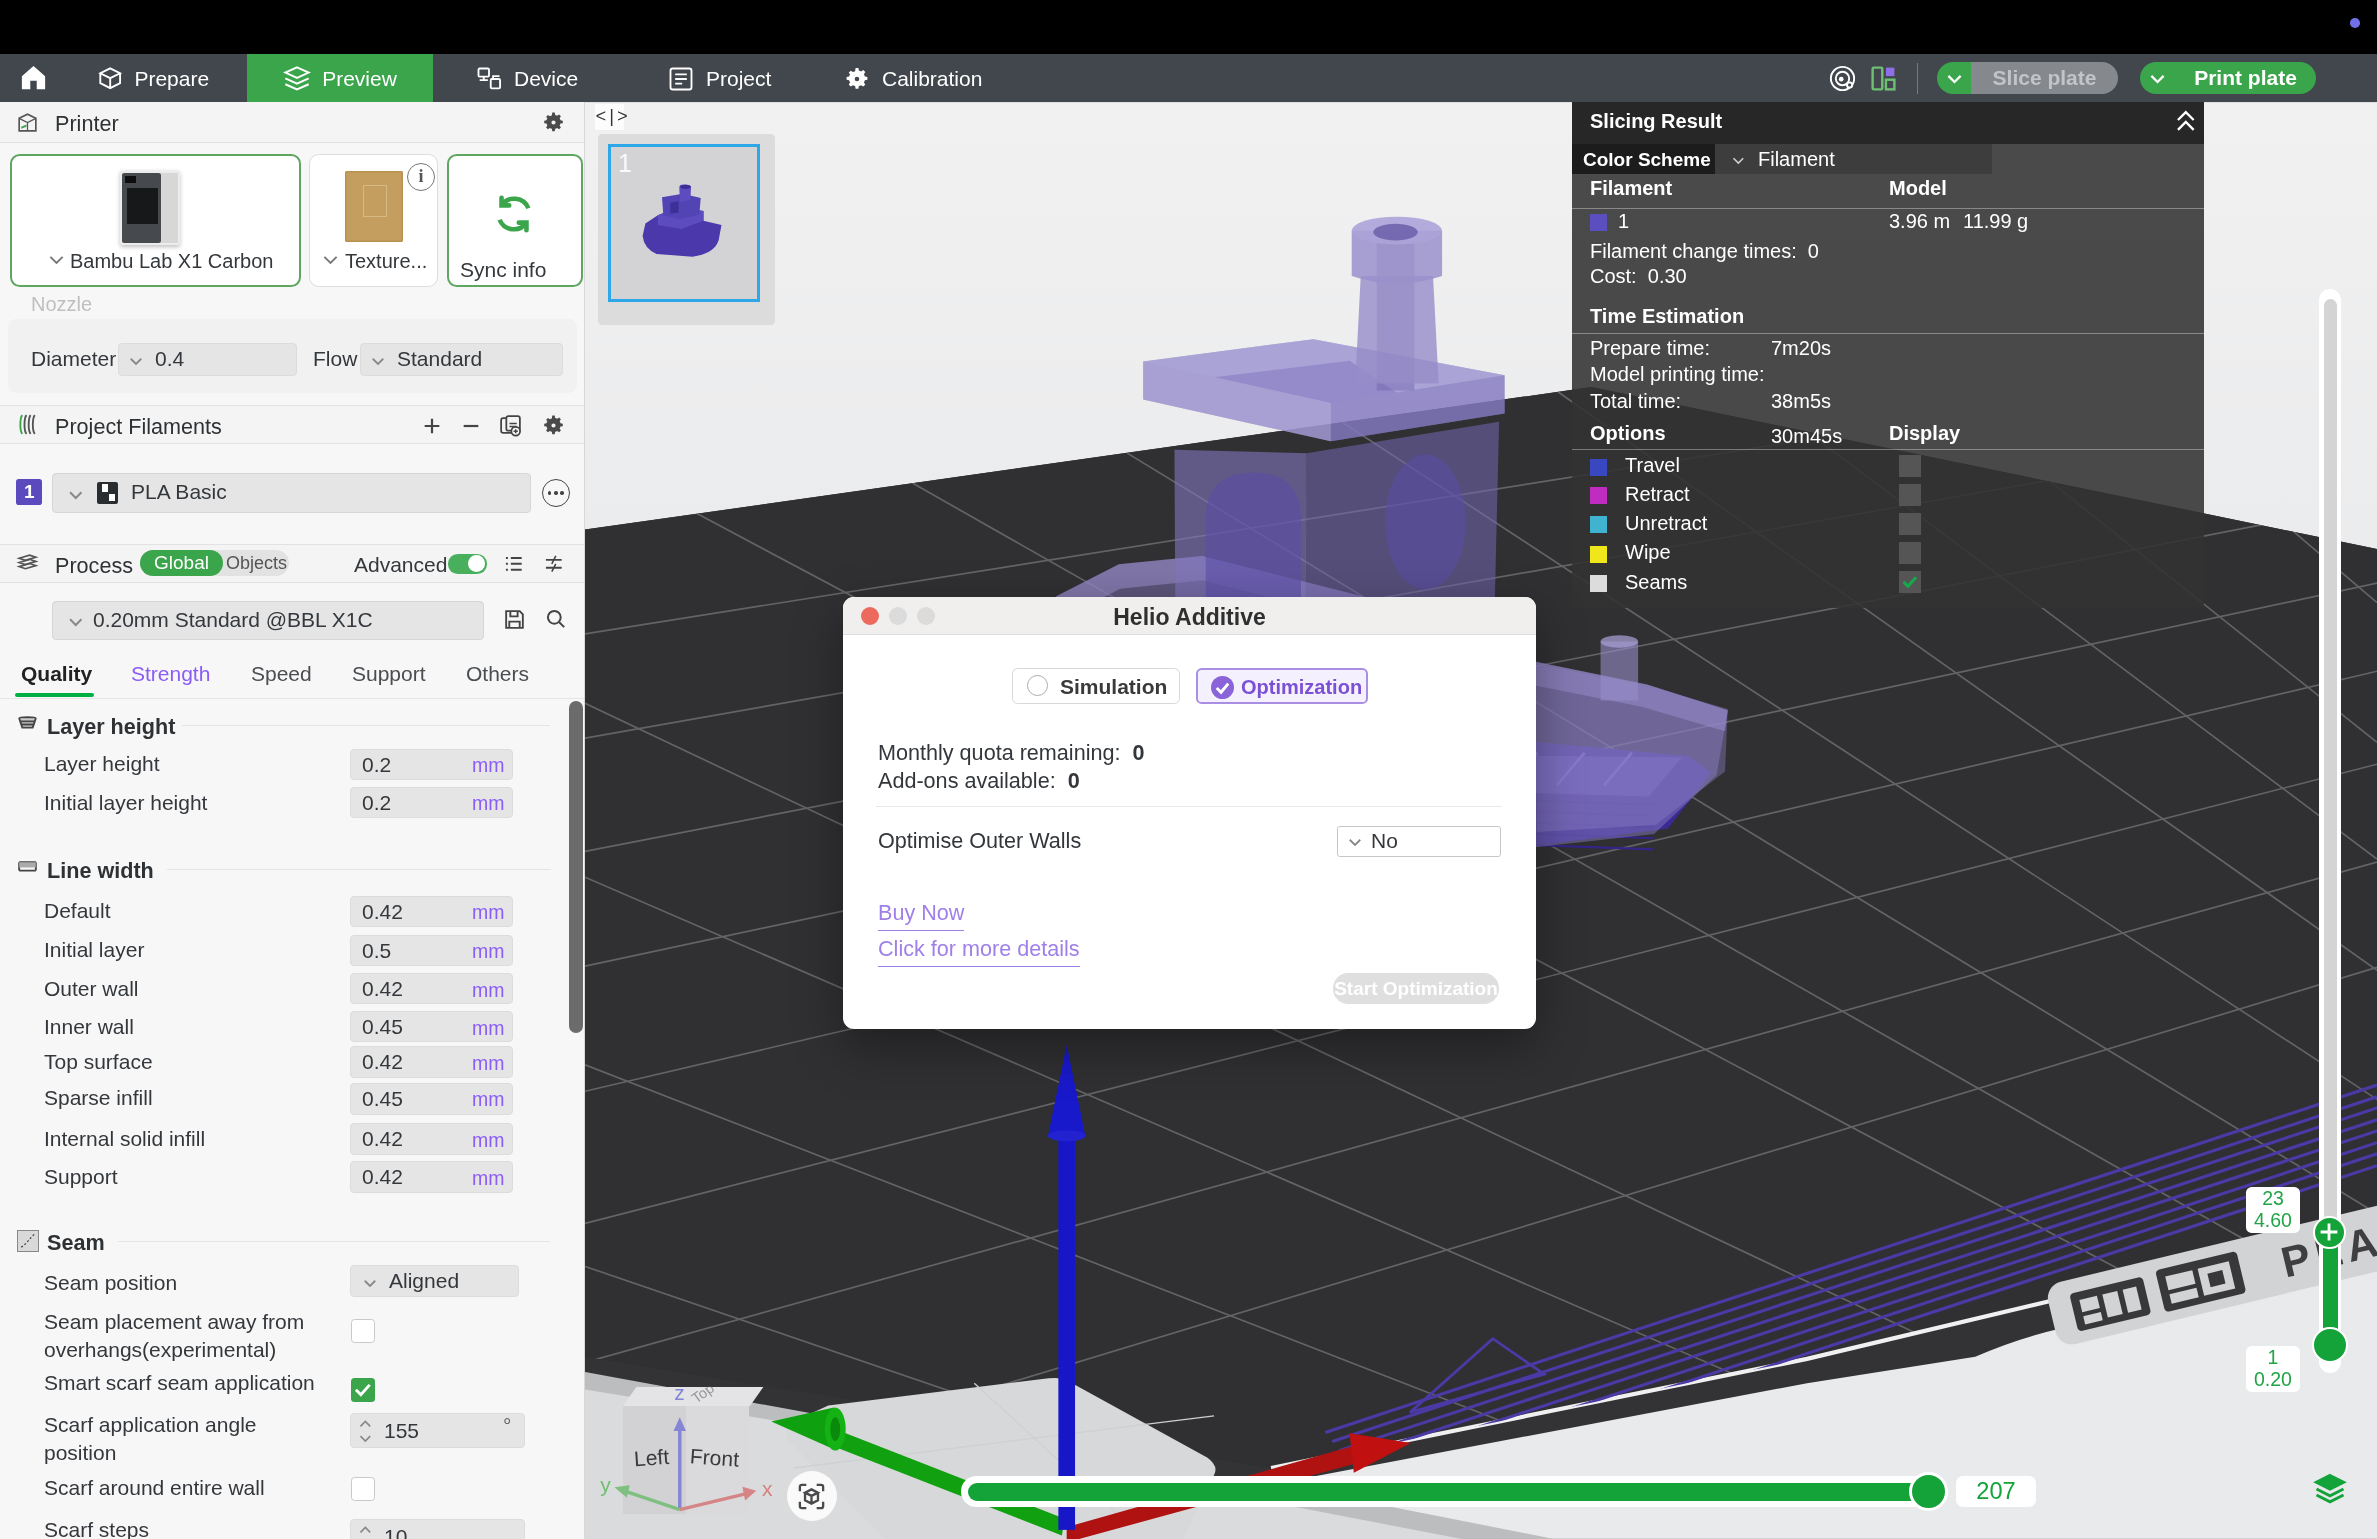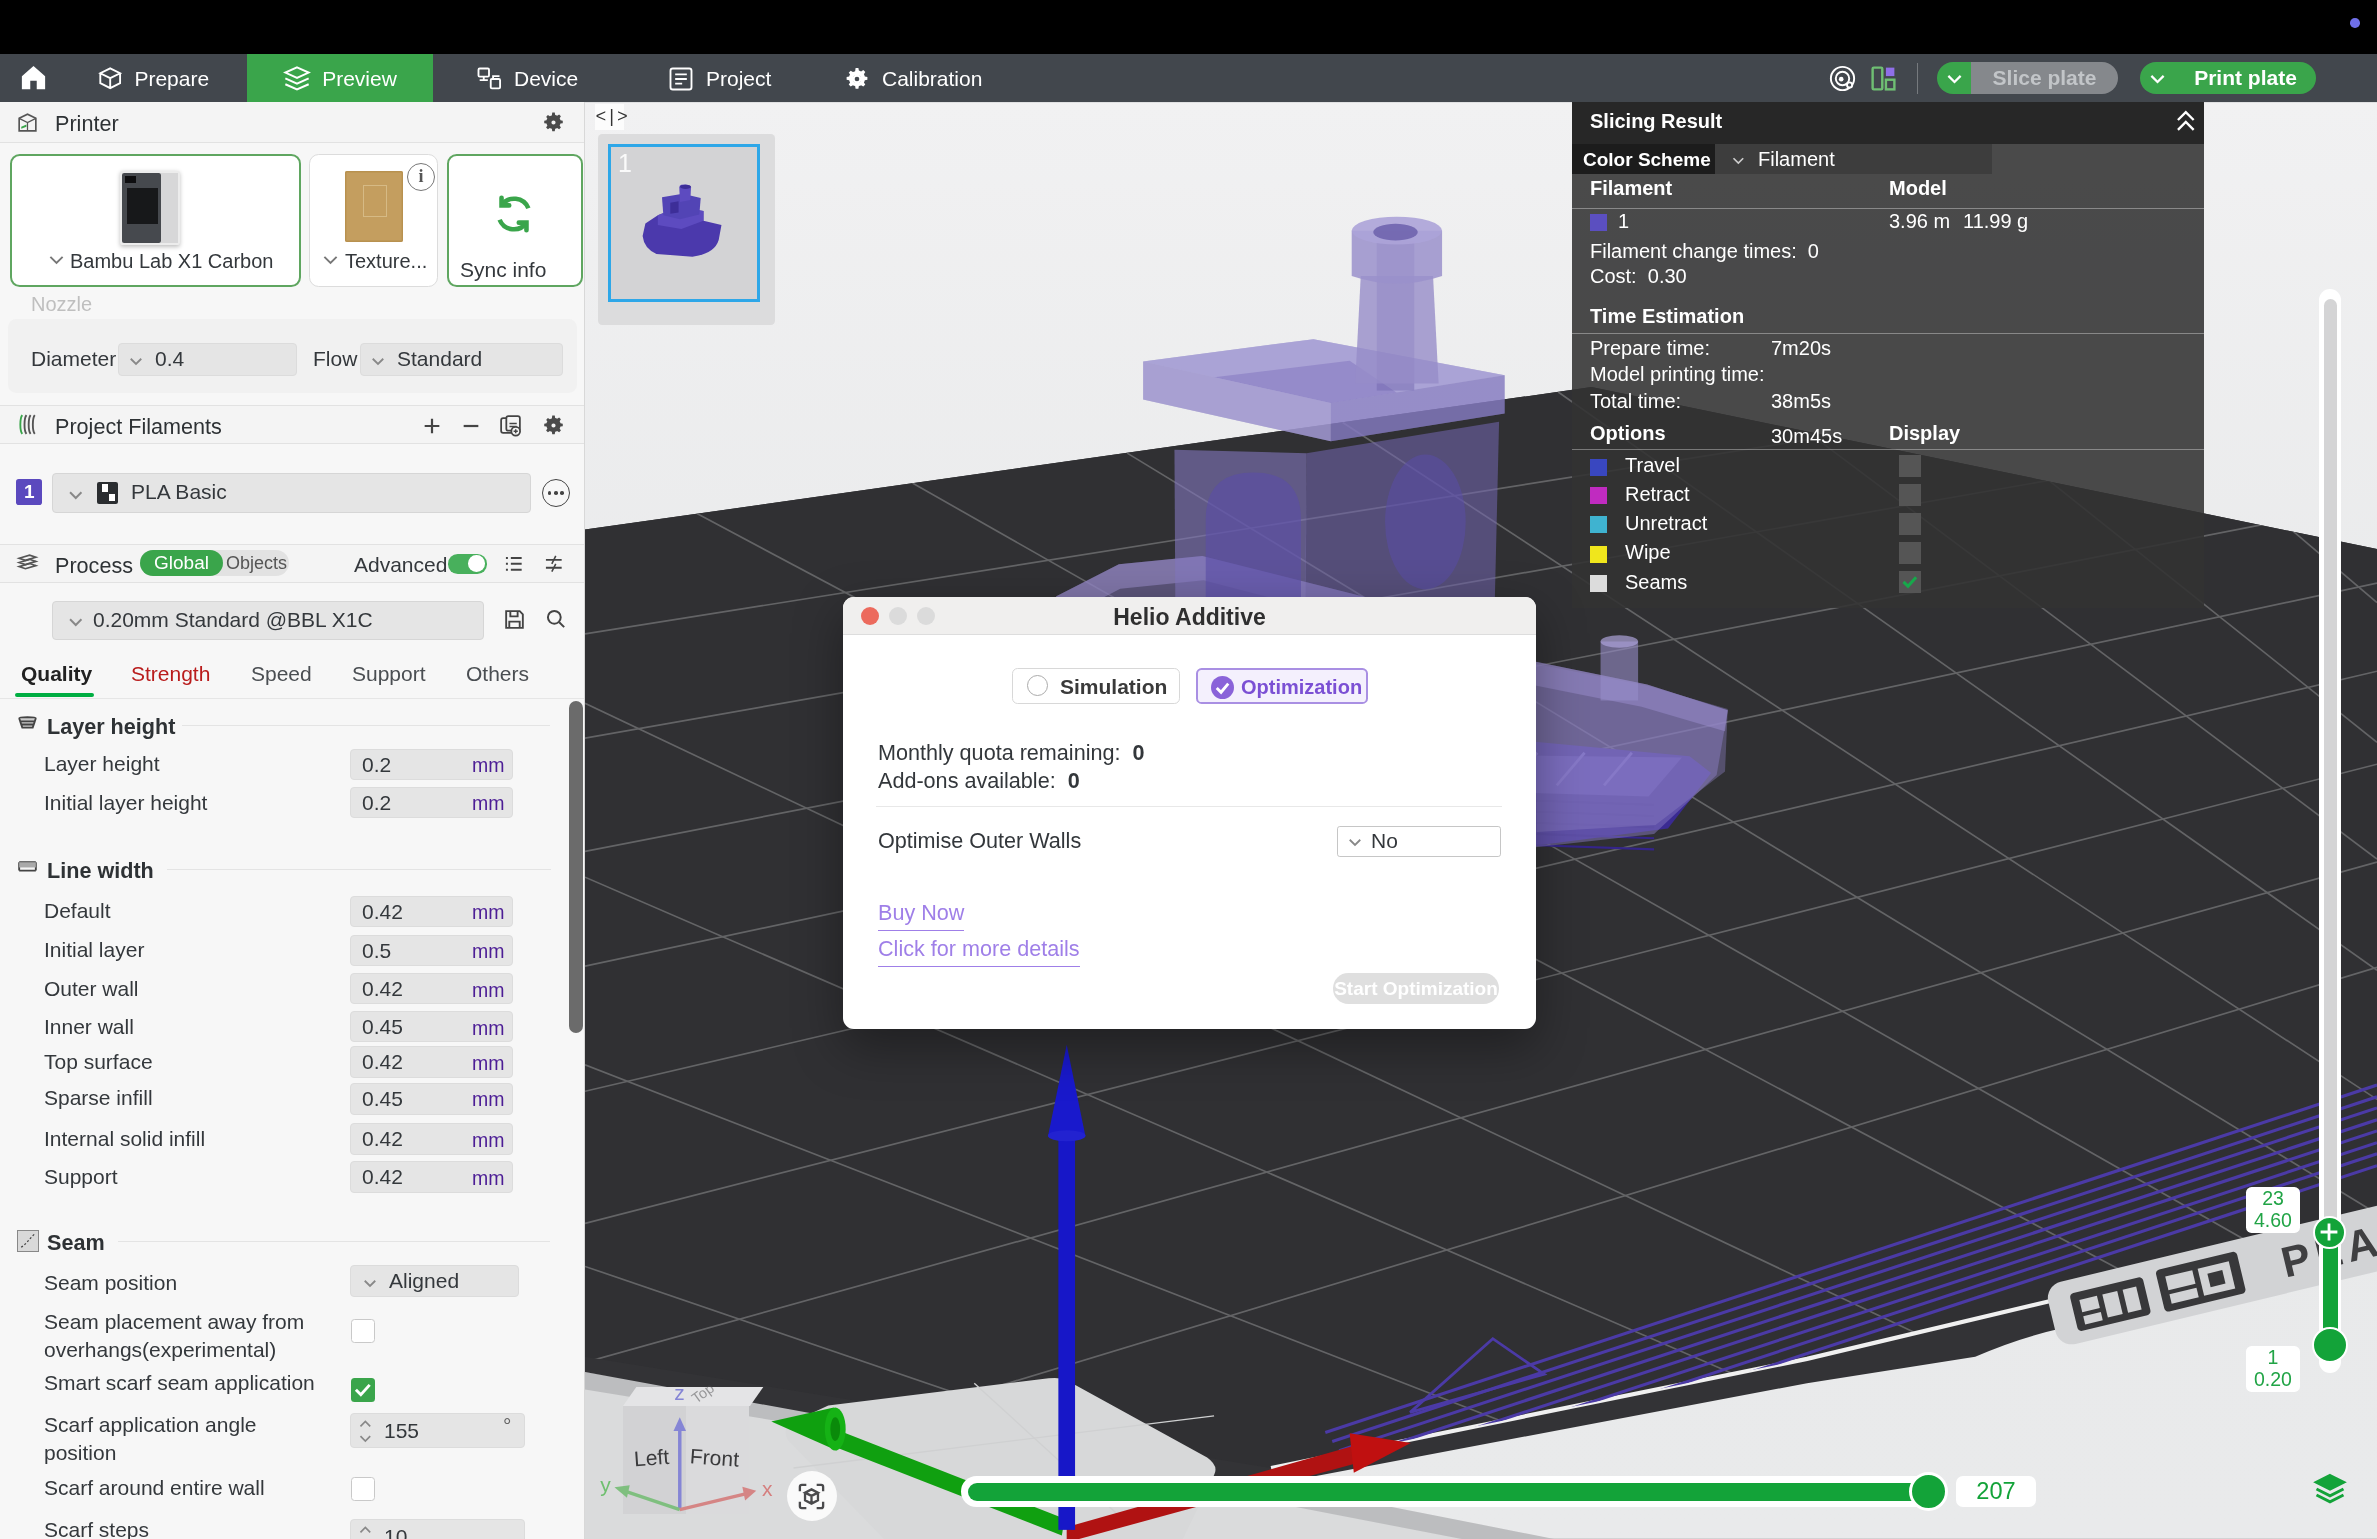--- a/index.html
+++ b/index.html
@@ -15,21 +15,21 @@
 .tbtn{position:absolute;top:8.3px;height:32px;border-radius:16px;display:flex;align-items:center;justify-content:center;font-size:21px;font-weight:bold;}
 .chev{position:absolute;top:8.3px;width:35px;height:32px;background:#3AA54B;border-radius:16px 0 0 16px;display:flex;align-items:center;justify-content:center;}
 .chev svg{display:block;}
 
 #leftpanel{position:absolute;left:0;top:102px;width:585px;height:1437px;background:#F7F7F7;border-right:0.7px solid #D8D8D8;overflow:hidden;}
 .sechead{position:absolute;left:0;width:585px;height:39px;background:#F4F4F4;border-bottom:0.7px solid #E2E2E2;}
 .sechead .t{position:absolute;left:55px;top:7.6px;font-size:21.6px;color:#2E3235;}
 .card{position:absolute;background:#fff;border-radius:9.7px;}
 .lbl{position:absolute;font-size:21px;color:#34383C;}
 .inbox{position:absolute;background:#e5e5e5;border:1.4px solid #DCDCDC;border-radius:4px;font-size:21px;color:#34383C;}
-.mm{position:absolute;font-size:19.5px;color:#4c1d95;}
+.mm{position:absolute;font-size:19.5px;color:#8b5cf6;}
 .grouphead{position:absolute;font-size:21.6px;font-weight:bold;color:#2E3235;}
 .gline{position:absolute;height:1.4px;background:#E4E4E4;}
 .chk{position:absolute;width:23.6px;height:23.6px;border:1.4px solid #C9C9C9;border-radius:3.5px;background:#fff;}
 
 #viewport{position:absolute;left:585px;top:102px;width:1792px;height:1437px;overflow:hidden;}
 
 #slicepanel{position:absolute;left:1572px;top:102px;width:632px;height:506px;background:rgba(50,50,50,0.88);color:#fff;font-size:20px;white-space:nowrap;}
 #slicepanel .b{font-weight:bold;}
 
 #dialog{position:absolute;left:843px;top:597px;width:693px;height:432px;background:#fff;border-radius:11px;box-shadow:0 17.4px 49px rgba(0,0,0,0.35);}
@@ -434,21 +434,21 @@
     <svg class="abs" style="left:502px;top:505px;" width="25" height="25" viewBox="0 0 24 24" fill="none" stroke="#444" stroke-width="1.8">
         <path d="M4 4 H17 L20 7 V20 H4 Z"></path>
         <path d="M8 4 V9 H15 V4 M7 20 V14 H17 V20"></path>
       </svg>
     <svg class="abs" style="left:544px;top:505px;" width="23.6" height="23.6" viewBox="0 0 24 24" fill="none" stroke="#444" stroke-width="2">
         <circle cx="10.5" cy="10.5" r="6.5"></circle>
         <path d="M15.5 15.5 L20.5 20.5"></path>
       </svg>
     <div class="lbl" style="left:21px;top:560px;font-weight:bold;color:#222;">Quality</div>
     <div class="abs" style="left:15.3px;top:591px;width:79px;height:4.2px;background:#00AE42;border-radius:2.1px;"></div>
-    <div class="lbl" style="left:131px;top:560px;color:#b91c1c;">Strength</div>
+    <div class="lbl" style="left:131px;top:560px;color:#8b5cf6;">Strength</div>
     <div class="lbl" style="left:251px;top:560px;color:#4A4E52;">Speed</div>
     <div class="lbl" style="left:352px;top:560px;color:#4A4E52;">Support</div>
     <div class="lbl" style="left:466px;top:560px;color:#4A4E52;">Others</div>
     <div class="abs" style="left:0;top:596px;width:585px;height:1.4px;background:#E6E6E6;"></div>
     <div class="abs" style="left:569px;top:599px;width:14px;height:332px;background:#6B6B6B;border-radius:7px;"></div>
 
     <svg class="abs" style="left:15.3px;top:610px;" width="25" height="25" viewBox="0 0 24 24" fill="none" stroke="#444" stroke-width="1.8">
         <path d="M4 6 C4 4.5 20 4.5 20 6 M4 6 L5 9 H19 L20 6 M5 9 L6 12 H18 L19 9 M6 12 L7 15 H17 L18 12" fill="#ccc"></path>
       </svg>
     <div class="grouphead" style="left:47px;top:612px;">Layer height</div>

